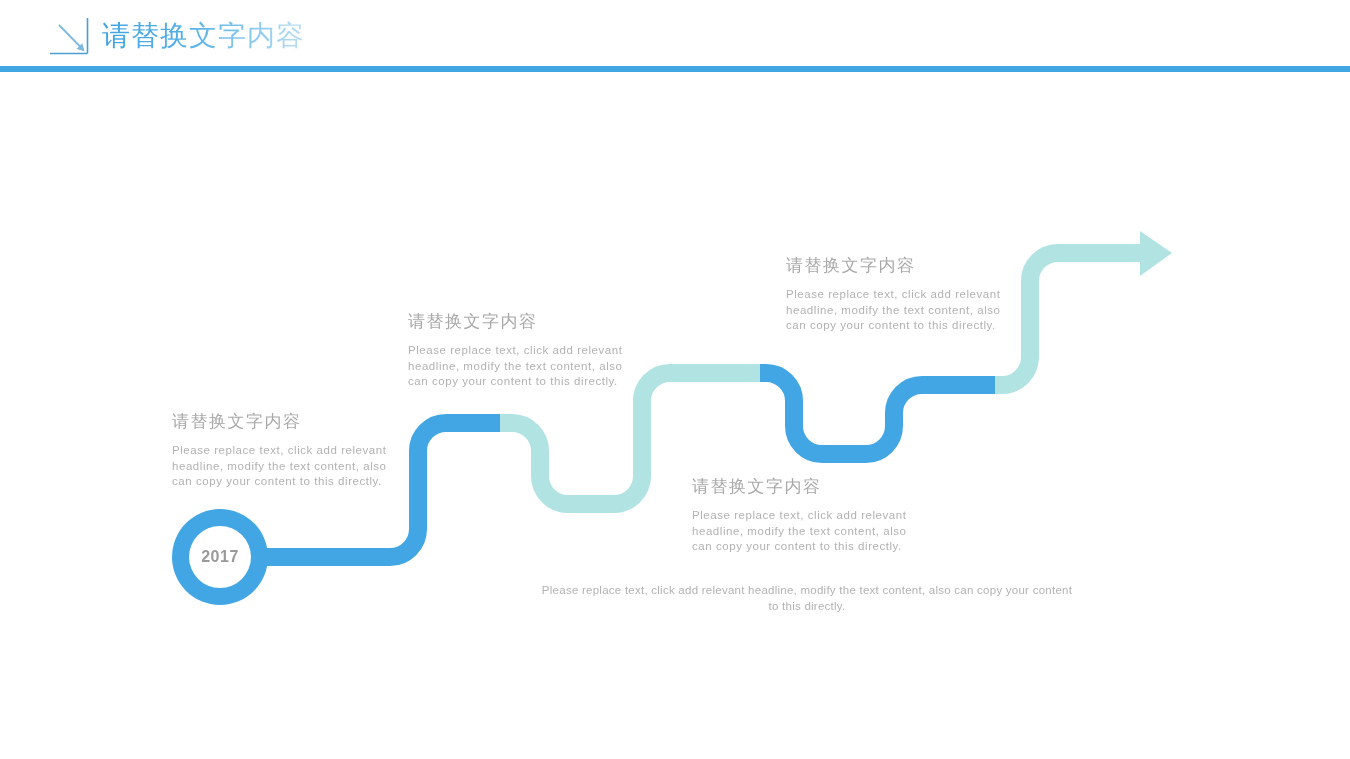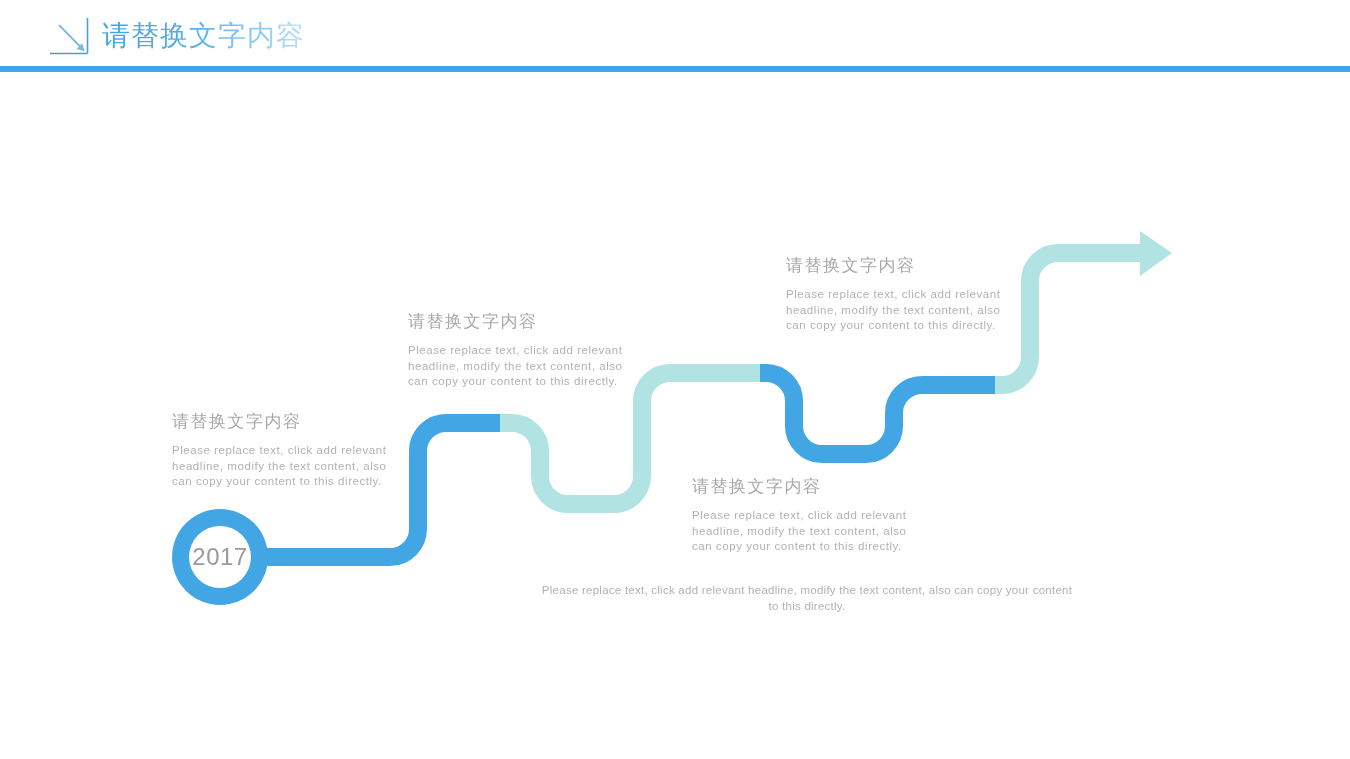--- a/index.html
+++ b/index.html
@@ -69,24 +69,24 @@
   }
   .year-node-inner {
     width: 62px; height: 62px;
     border-radius: 50%;
     background: #ffffff;
     display: flex;
     align-items: center;
     justify-content: center;
   }
   .year-label {
-    font-size: 24px;
+    font-size: 16px;
     color: #9a9a9a;
     letter-spacing: 0.5px;
-    font-weight: 400;
+    font-weight: 700;
   }
 
   
   .step {
     position: absolute;
     width: 226px;
   }
   .step-title {
     font-size: 17px;
     color: #a8a8a8;

